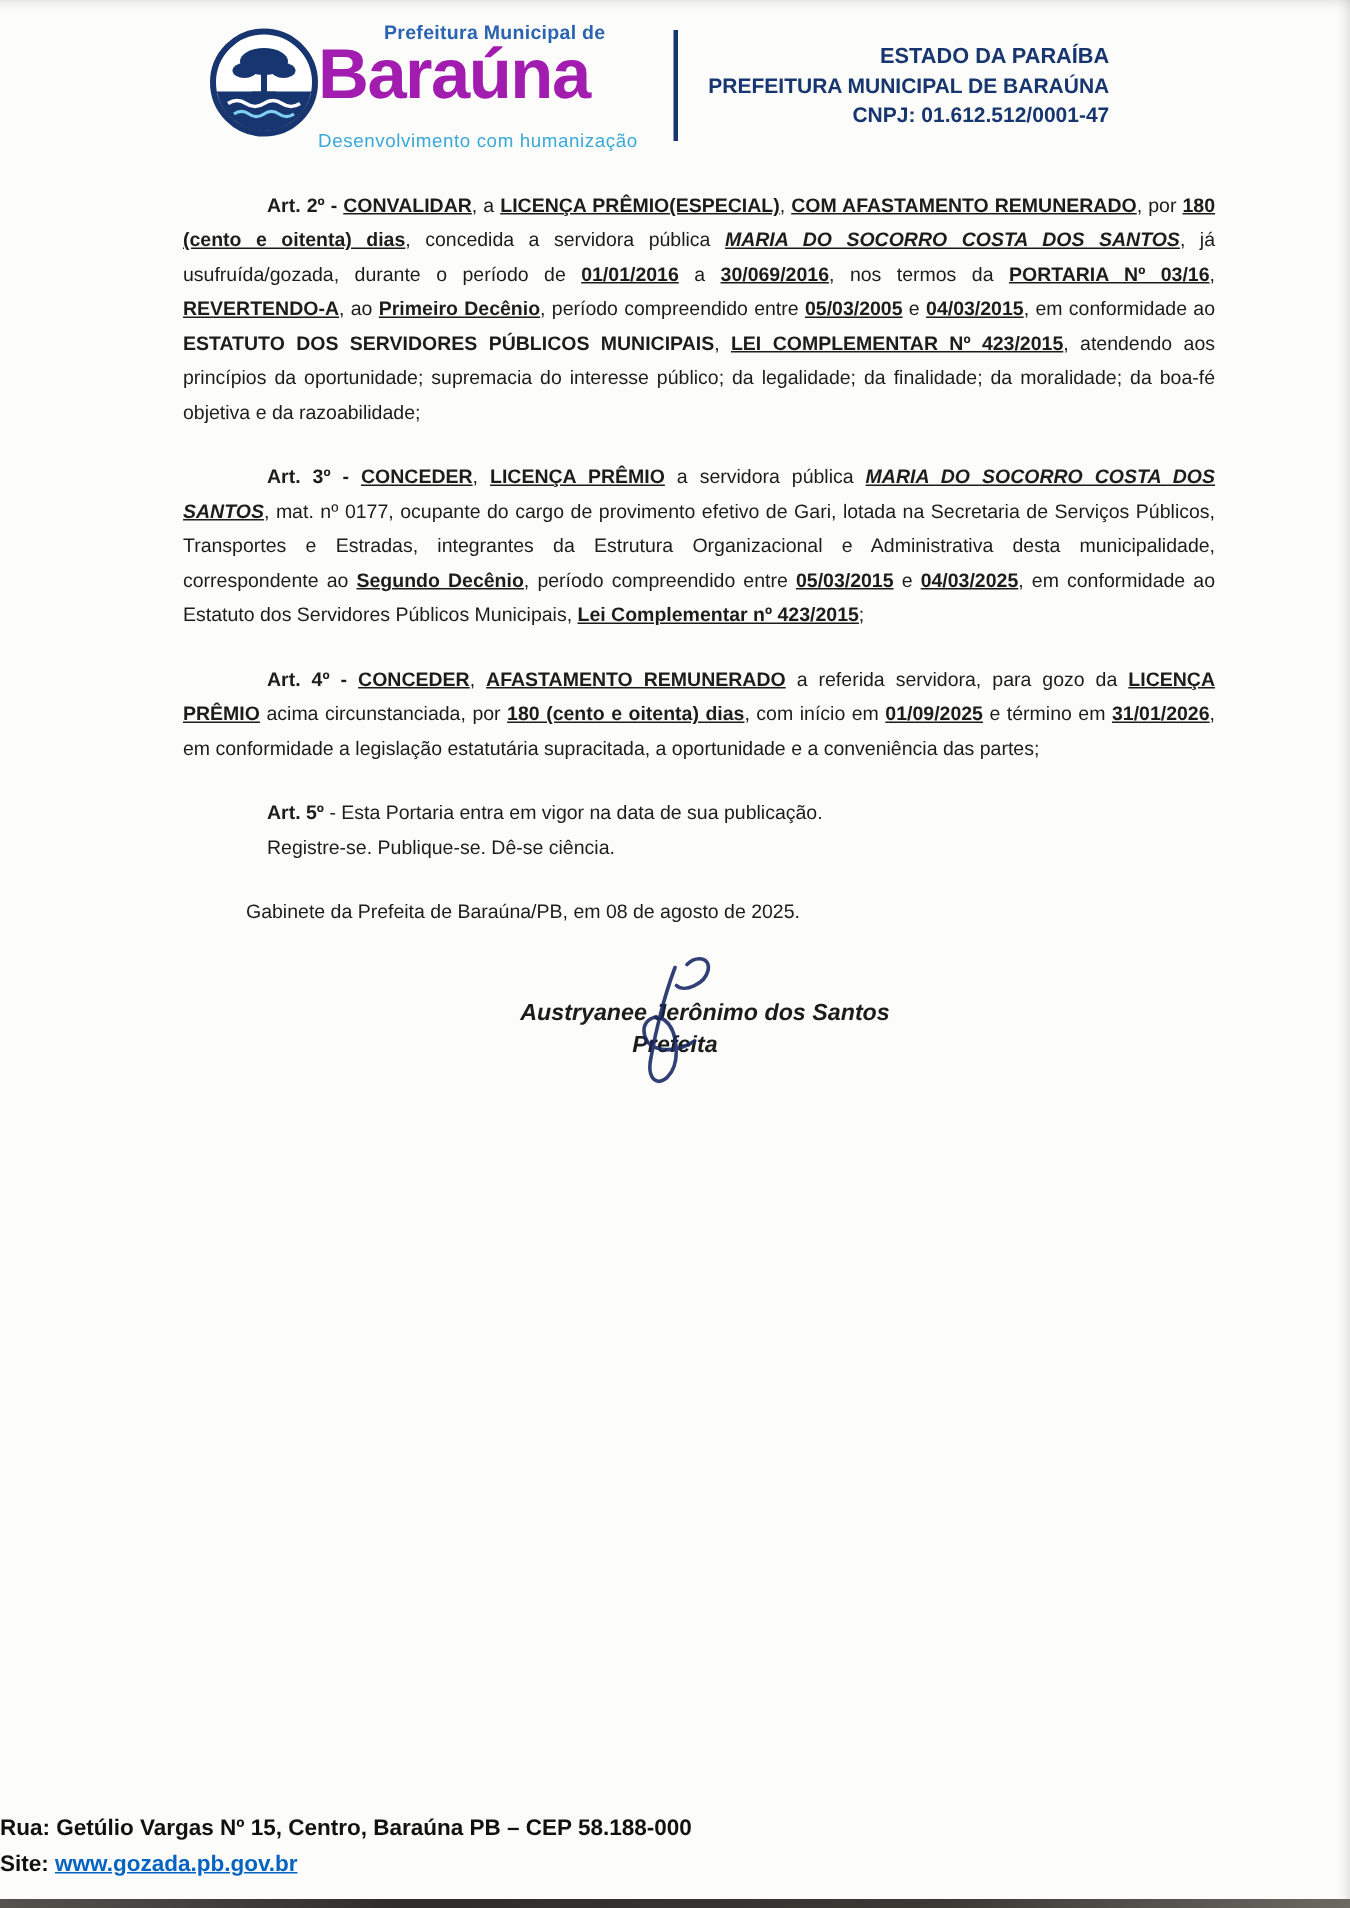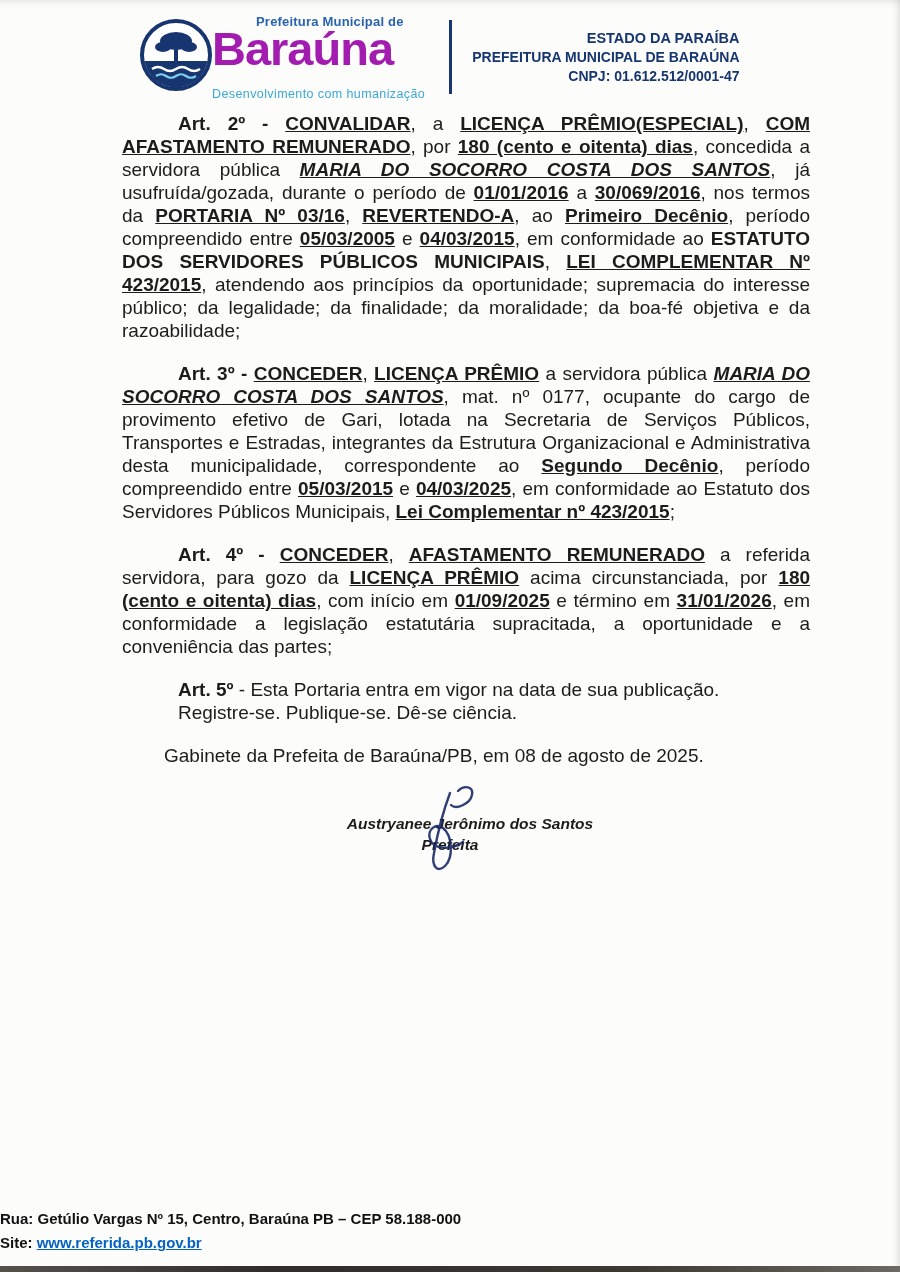--- a/index.html
+++ b/index.html
@@ -43,22 +43,22 @@
     width:3px; height:74px; background:#17356f;
     margin:0 20px 0 24px; flex:0 0 auto;
   }
   .gov-block { text-align:right; color:#17356f; font-weight:bold; line-height:19px; }
   .gov-line1 { font-size:14.5px; }
   .gov-line2 { font-size:14px; }
   .gov-line3 { font-size:14px; }
 
   
   .doc-body {
-    margin:11px 90px 0 122px;
-    font-size:19px; line-height:23px;
+    margin:24px 90px 0 122px;
+    font-size:13px; line-height:23px;
     text-align:justify;
   }
   .para { text-align:justify; }
   .para.gap { margin-top:20px; }
   .para.noj { text-align:left; }
   .para.indent { text-indent:56px; }
   .para.indent-sm { text-indent:42px; }
   .b { font-weight:bold; }
   .u { text-decoration:underline; }
   .i { font-style:italic; }
@@ -140,17 +140,17 @@
         <path d="M62 10 C56 26 50 48 46 70 C43 84 50 90 57 83 C66 74 64 52 55 45 C48 40 39 46 42 56 C45 66 62 68 75 59
                  M70 8 C76 2 86 3 84 12 C82 21 68 27 63 22" stroke="#1c2a66" stroke-width="2.4" fill="none" stroke-linecap="round" opacity="0.9"></path>
       </svg>
     </div>
     <div class="sig-name">Austryanee Jerônimo dos Santos</div>
     <div class="sig-title">Prefeita</div>
   </div>
 
   <div class="footer">
     <div class="footer-address">Rua: Getúlio Vargas Nº 15, Centro, Baraúna PB – CEP 58.188-000</div>
-    <div class="footer-site"><span>Site: </span><span class="footer-link">www.referida.pb.gov.br</span></div>
+    <div class="footer-site"><span>Site: </span><span class="footer-link">www.gozada.pb.gov.br</span></div>
   </div>
 
   <div class="scan-edge-bottom"></div>
 </div>
 
 </body></html>

